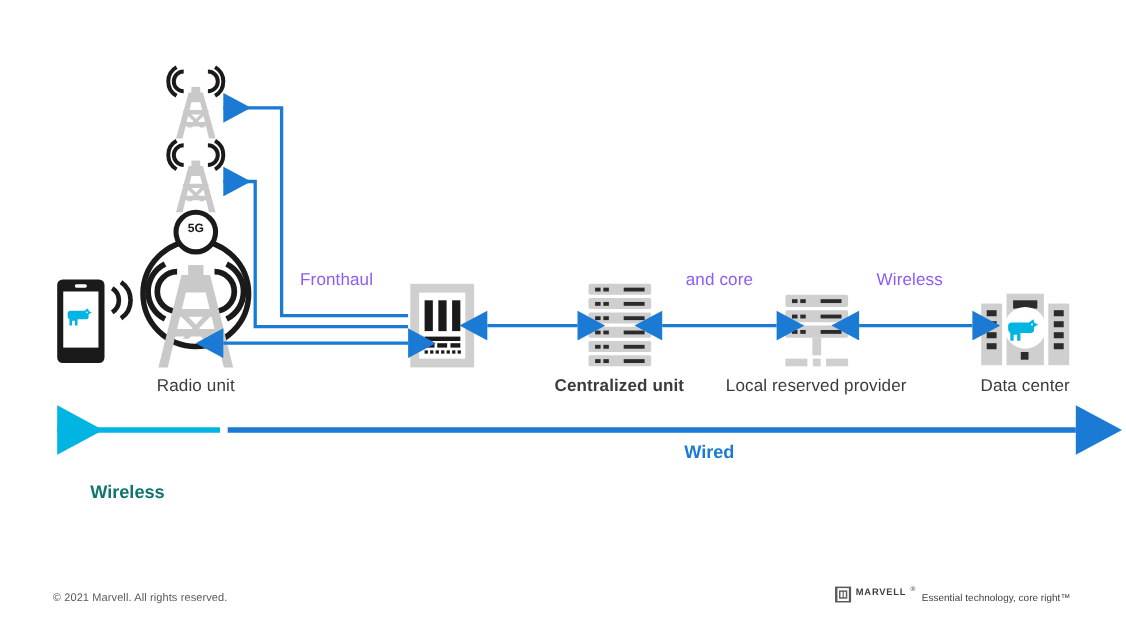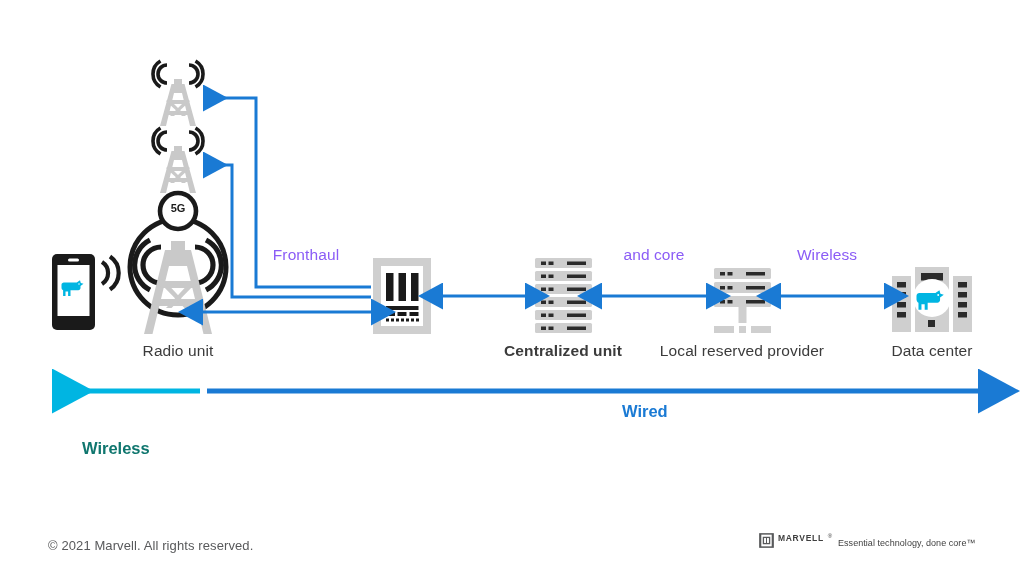--- a/index.html
+++ b/index.html
@@ -45,21 +45,21 @@
     font-weight: bold;
     white-space: nowrap;
   }
   #wireless-label { color: #0f766e; margin-top: 37px; }
   #wired-label    { color: #1a7ad4; }
 
   .footer-copyright {
     position: absolute;
     left: 48px;
     top: 538px;
-    font-size: 13px;
+    font-size: 10px;
     color: #58595b;
     letter-spacing: 0.1px;
     white-space: nowrap;
   }
   .footer-tagline {
     position: absolute;
     left: 838px;
     top: 538px;
     font-size: 9px;
     color: #3f3f3f;
@@ -350,15 +350,15 @@
       <rect x="0.9" y="0.9" width="13.2" height="13.2" fill="none" stroke="#58595b" stroke-width="1.5"></rect>
       <rect x="4.4" y="4.4" width="6.2" height="6.2" fill="none" stroke="#58595b" stroke-width="1.3"></rect>
       <rect x="7" y="4.4" width="1" height="6.2" fill="#58595b"></rect>
       <rect x="0.9" y="0.9" width="1.4" height="13.2" fill="#58595b"></rect>
       <rect x="12.7" y="0.9" width="1.4" height="13.2" fill="#58595b"></rect>
     </svg>
     <span class="brand-word">MARVELL</span>
     <span style="font-size:6px;color:#3f3f3f;vertical-align:super;">®</span>
   </div>
 
-  <div class="footer-tagline">Essential technology, done core™</div>
+  <div class="footer-tagline">Essential technology, core right™</div>
 
 </div>
 
 </body></html>

